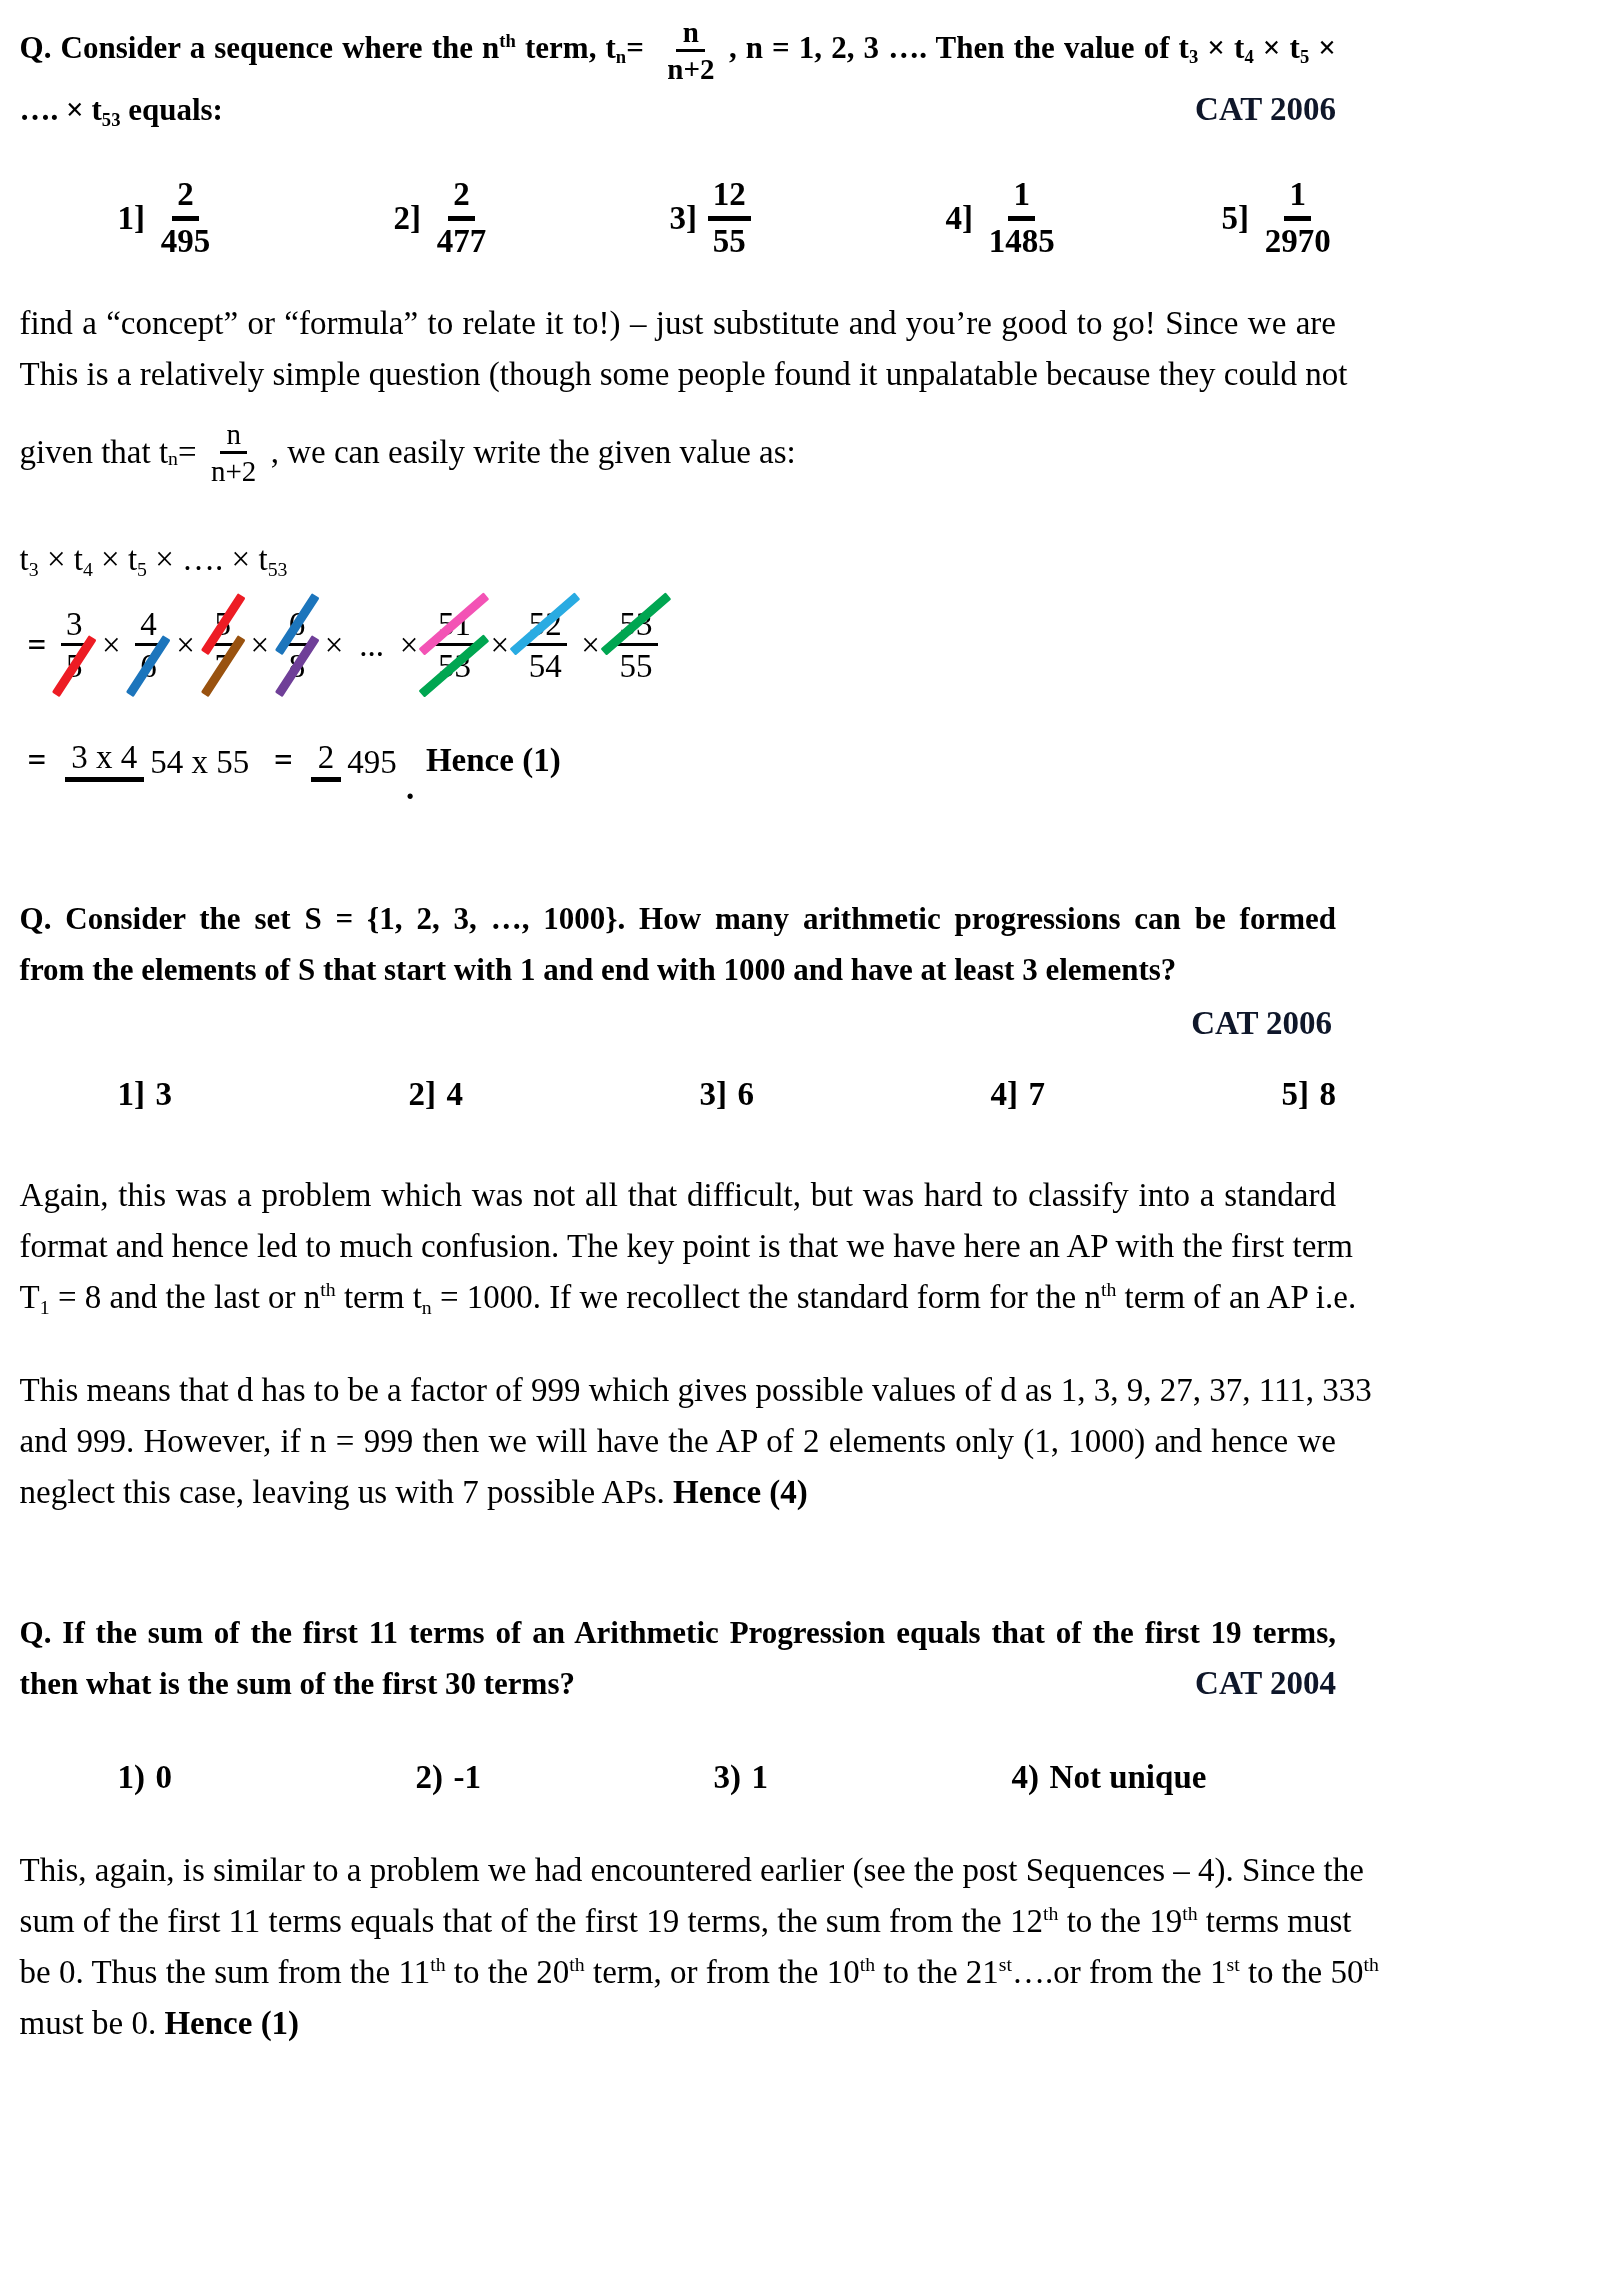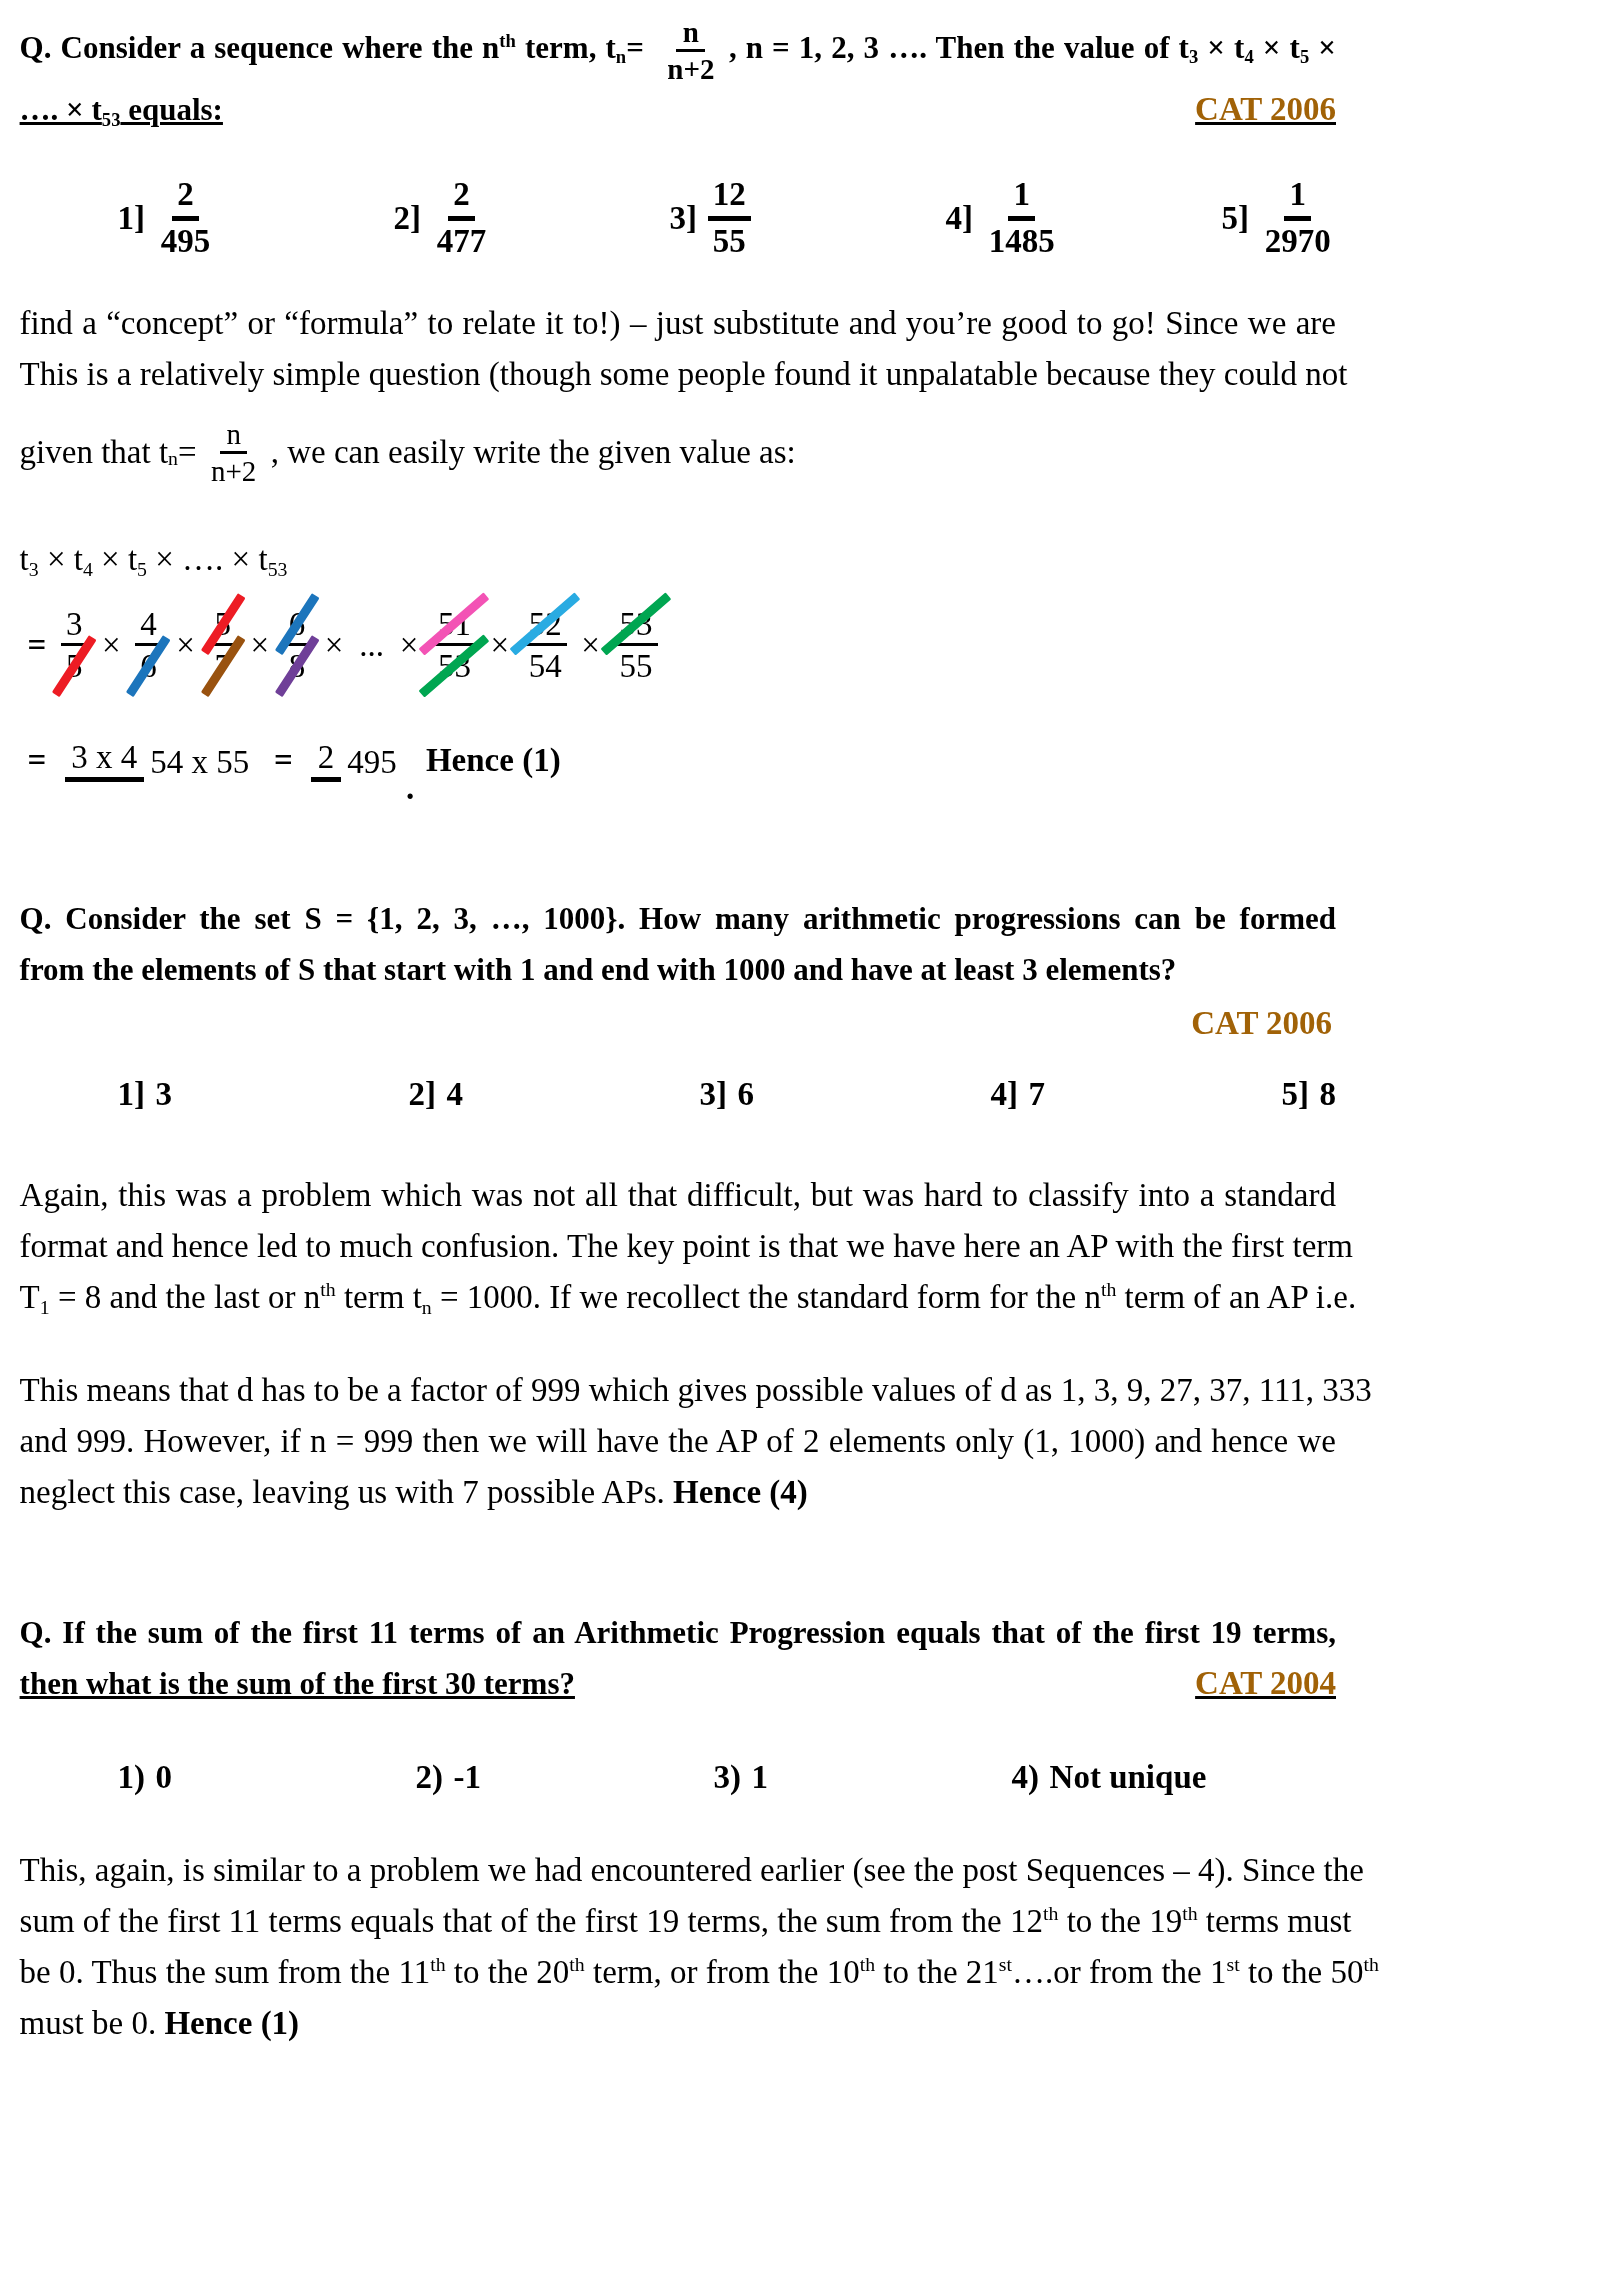--- a/index.html
+++ b/index.html
@@ -5,29 +5,29 @@
   html,body{margin:0;padding:0;background:#ffffff;}
   body{width:1623px;height:2295px;font-family:"Liberation Serif","DejaVu Serif",serif;color:#000;overflow:hidden;}
   .page{box-sizing:border-box;width:1353px;height:2295px;padding:17px 17px 0 19.6px;font-size:33px;}
 
   .line{line-height:51px;white-space:nowrap;}
   .just{text-align:justify;text-align-last:justify;}
   .qbold{font-weight:bold;font-size:31px;}
   .b{font-weight:bold;}
   .sup{font-size:60%;position:relative;top:-0.58em;line-height:0;}
   .sub{font-size:60%;position:relative;top:0.30em;line-height:0;}
-  .cat{color:#a16207;font-weight:bold;font-size:33px;}
+  .cat{color:#0f172a;font-weight:bold;font-size:33px;}
 
   
   .frac{display:inline-flex;flex-direction:column;align-items:center;vertical-align:middle;
         margin:0 7.9px;line-height:1.04;font-size:29px;text-align:center;}
   .frac .fn{padding:0 6.5px 2px;border-bottom:3.3px solid #000;}
   .frac .fd{padding:2px 6.5px 0;}
   .qbold .frac .fn{border-bottom-width:3.9px;}
-  .row-between{display:flex;align-items:flex-start;justify-content:space-between;text-decoration:underline;}
+  .row-between{display:flex;align-items:flex-start;justify-content:space-between;}
 
   
   .opts{display:flex;padding-left:98px;font-weight:bold;}
   .opt{width:298px;display:flex;align-items:center;}
   .opt:last-child{width:auto;}
   .olabel{margin-right:10.5px;}
   .optfrac{display:inline-flex;flex-direction:column;align-items:center;line-height:1.06;text-align:center;}
   .optfrac .fn{padding:0 5.2px 3.3px;border-bottom:5.9px solid #000;}
   .optfrac .fd{padding:3.3px 5.2px 0;}
 

